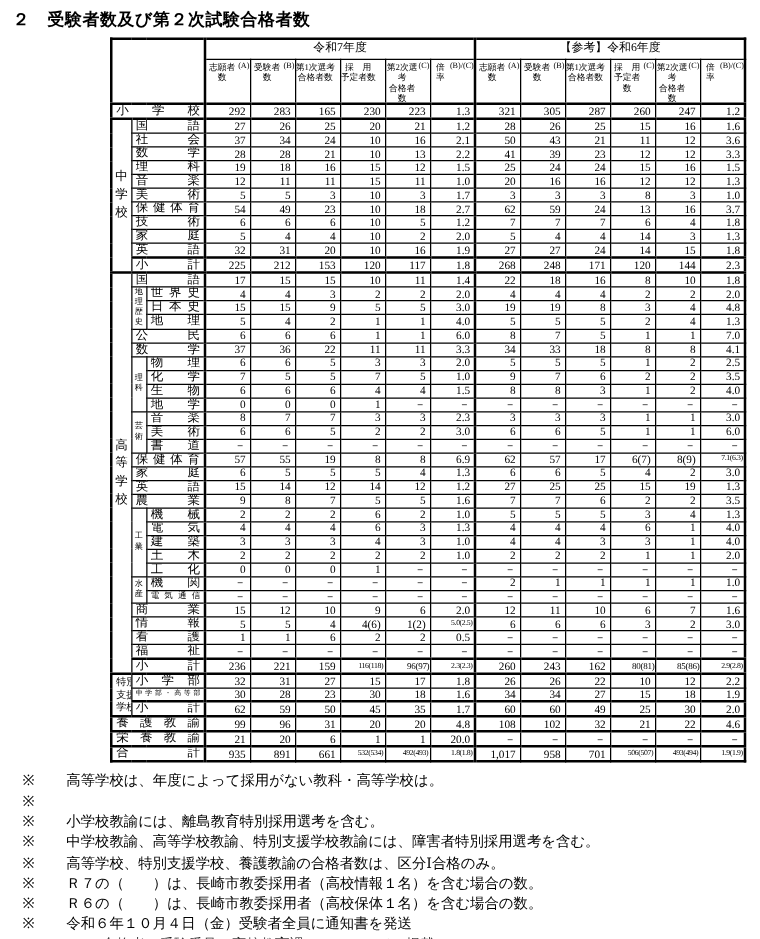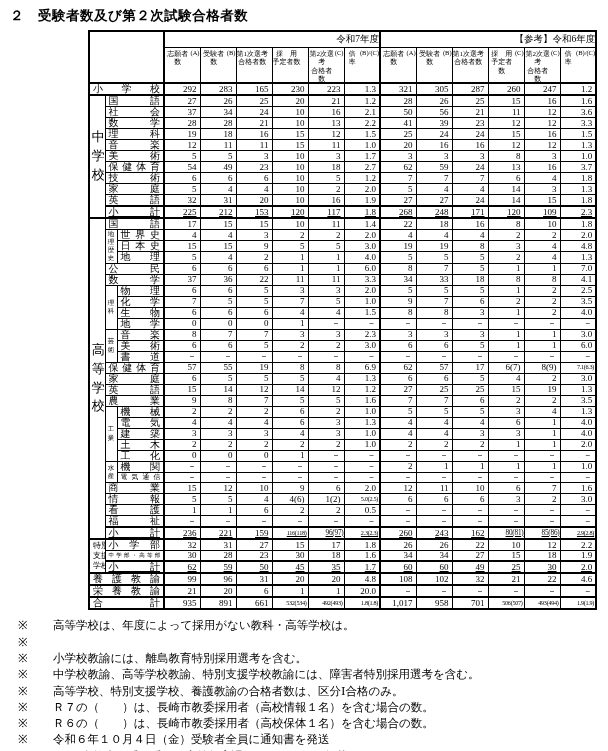--- a/index.html
+++ b/index.html
@@ -17,47 +17,47 @@
   .title .no { margin-right:14px; }
 
   table {
     border-collapse:collapse; table-layout:fixed;
     margin:5px 0 0 88px; width:507px;
     border:2px solid #000;
   }
   td { border:1px solid #000; padding:0; overflow:hidden; line-height:1; }
 
   
-  tr.yr td.yrcell { height:13px; text-align:right; font-size:9.5px; padding:1px 0; }
+  tr.yr td.yrcell { height:13px; text-align:center; font-size:9.5px; padding:1px 0; }
   tr.cols td { height:33px; }
   .chead { display:flex; flex-direction:row; justify-content:space-between;
            height:31px; padding:2px 0 1px; }
   .cname { font-size:7px; line-height:1.2; text-align:center; white-space:pre-line; }
   .csub  { font-size:6.5px; text-align:center; height:8px; }
 
   
   tbody tr { height:10.7px; }
   td.num { text-align:right; padding:0 3px 0 0; font-size:9px; }
   td.num.sm1 { font-size:7.2px; letter-spacing:-0.2px; padding-right:1px;padding-left:17px; }
   td.num.sm2 { font-size:6.2px; letter-spacing:-0.3px; padding-right:1px; }
 
   td.lab { font-size:10px; padding:0 3px; text-align:justify; text-align-last:justify; }
   td.lab.small { font-size:6.8px; letter-spacing:-0.2px; }
   td.lab.tiny  { font-size:5.5px; letter-spacing:-0.2px; }
 
   td.vcell { vertical-align:middle; }
   .vlab { margin:0 auto; word-break:break-all; text-align:center; }
-  .vlab.v1 { width:11px; font-size:13px;  line-height:1.45; }
+  .vlab.v1 { width:11px; font-size:10px;  line-height:1.45; }
   .vlab.v2 { width:8px;  font-size:6.5px; line-height:1.25; }
   .vlab.v3 { width:22px; font-size:8px;  line-height:1.3; }
 
   
   .thickL { border-left-width:2px !important; }
   tr.sec td { border-top-width:2px; }
-  tr.sub td { border-top-width:2px; border-bottom-width:2px;text-decoration:underline; }
+  tr.sub td { border-top-width:2px; border-bottom-width:2px; }
 
   
   .notes { margin:7px 0 0 18px; }
   .note-line { display:flex; font-size:11.5px; line-height:16.3px; }
   .note-line .mk { width:35px; flex:0 0 35px; }
   .note-line.cont .tx { padding-left:17px; }
 </style>
 </head>
 <body>
 
@@ -208,21 +208,21 @@
         </tr>
         <tr class="">
           <td colspan="2" class="lab">社　会</td>
           <td class="num thickL">37</td>
           <td class="num">34</td>
           <td class="num">24</td>
           <td class="num">10</td>
           <td class="num">16</td>
           <td class="num">2.1</td>
           <td class="num thickL">50</td>
-          <td class="num">56</td>
+          <td class="num">43</td>
           <td class="num">21</td>
           <td class="num">11</td>
           <td class="num">12</td>
           <td class="num">3.6</td>
         </tr>
         <tr class="">
           <td colspan="2" class="lab">数　学</td>
           <td class="num thickL">28</td>
           <td class="num">28</td>
           <td class="num">21</td>
@@ -346,21 +346,21 @@
           <td class="num thickL">225</td>
           <td class="num">212</td>
           <td class="num">153</td>
           <td class="num">120</td>
           <td class="num">117</td>
           <td class="num">1.8</td>
           <td class="num thickL">268</td>
           <td class="num">248</td>
           <td class="num">171</td>
           <td class="num">120</td>
-          <td class="num">109</td>
+          <td class="num">144</td>
           <td class="num">2.3</td>
         </tr>
         <tr class="sec ">
           <td rowspan="29" class="vcell">
             <div class="vlab v1">高等学校</div>
           </td>
           <td colspan="2" class="lab">国　語</td>
           <td class="num thickL">17</td>
           <td class="num">15</td>
           <td class="num">15</td>

